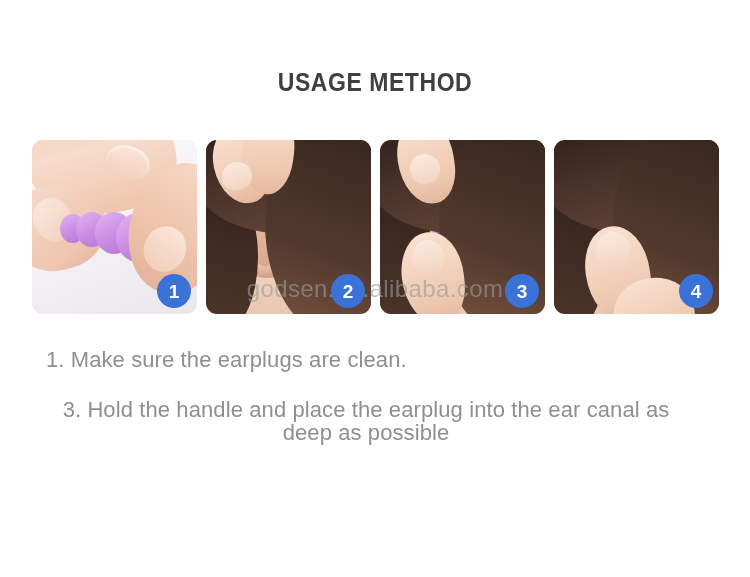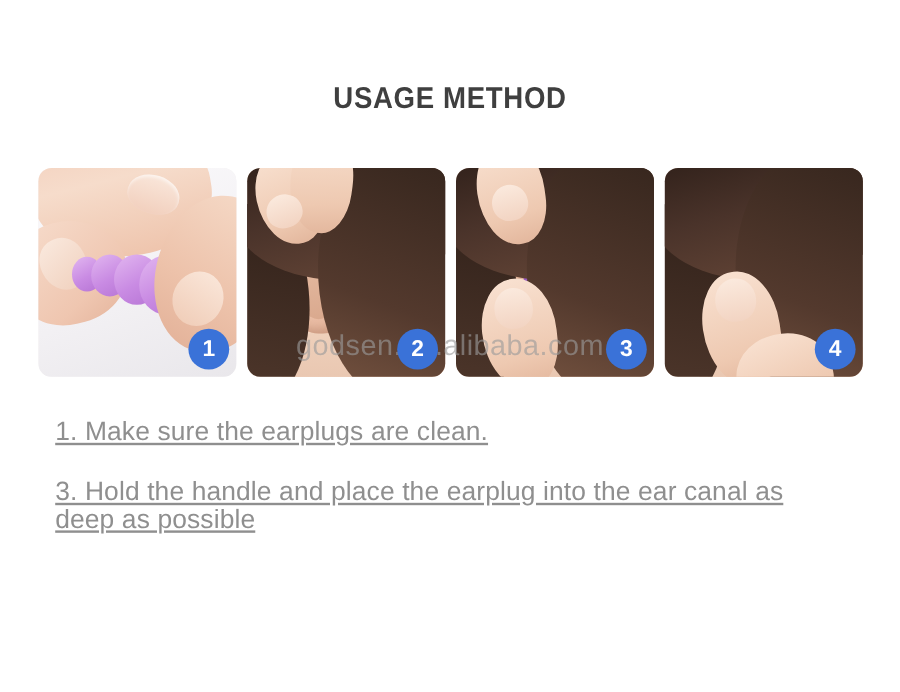--- a/index.html
+++ b/index.html
@@ -107,24 +107,23 @@
     left: 46px;
     width: 660px;
   }
   .step {
     color: #8f8f8f;
     font-size: 22px;
     line-height: 1.05;
     margin-bottom: 27px;
     font-family: "Liberation Sans", sans-serif;
     letter-spacing: 0.1px;
-    text-decoration: underline;
   }
   .step:last-child { margin-bottom: 0; }
-  .step.wrap { max-width: 640px; }
+  .step.wrap { max-width: 640px; text-align: center; }
 
   
   .p1-bg {
     position: absolute; inset: 0;
     background: linear-gradient(160deg,#fbfafc 0%,#f2f0f3 60%,#e9e7eb 100%);
   }
   .p1-thumb-top {
     position: absolute;
     left: -6px; top: -34px;
     width: 150px; height: 108px;

